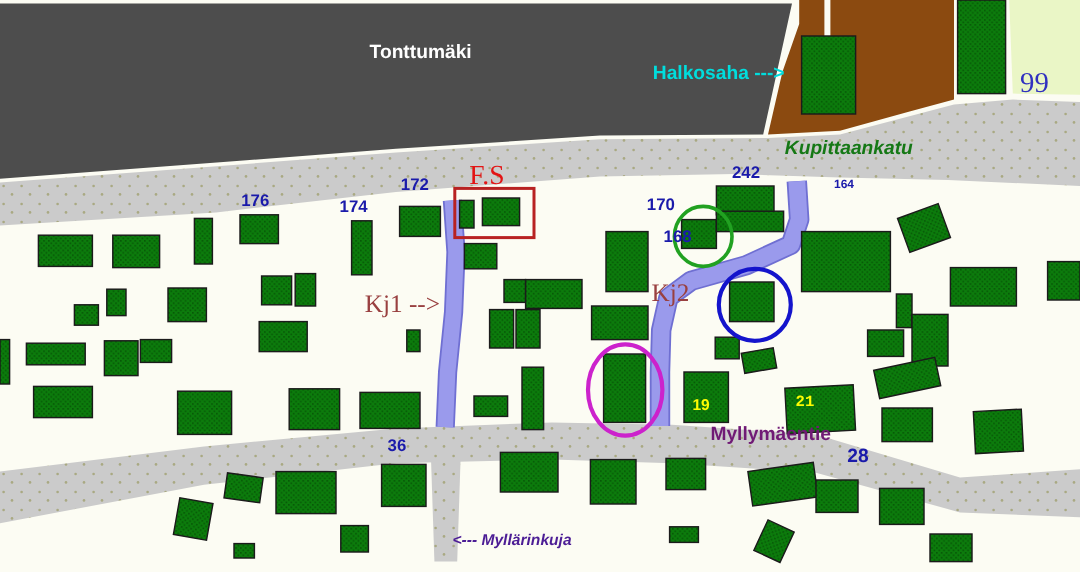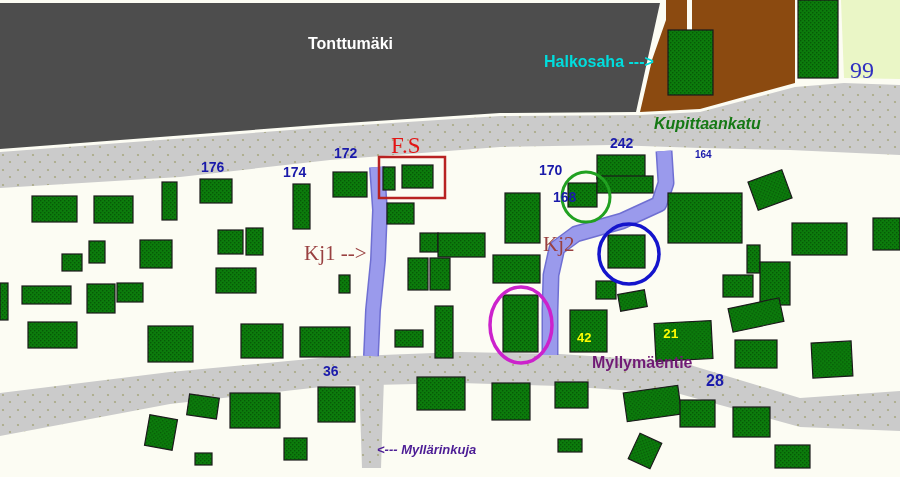--- a/index.html
+++ b/index.html
@@ -131,20 +131,20 @@
       <span class="lbl  bold" style="left: 201px; top: 160px; font-size: 14px; color: rgb(26, 26, 170);">176</span>
       <span class="lbl  bold" style="left: 283px; top: 165px; font-size: 14px; color: rgb(26, 26, 170);">174</span>
       <span class="lbl  bold" style="left: 334px; top: 146px; font-size: 14px; color: rgb(26, 26, 170);">172</span>
       <span class="lbl serif" style="left: 391px; top: 134px; font-size: 23px; color: rgb(227, 20, 20);">F.S</span>
       <span class="lbl  bold" style="left: 524px; top: 163px; font-size: 14px; color: rgb(26, 26, 170); margin-left: 15px;">170</span>
       <span class="lbl  bold" style="left: 553px; top: 160px; font-size: 14px; color: rgb(26, 26, 170); margin-top: 30px;">168</span>
       <span class="lbl  bold" style="left: 610px; top: 136px; font-size: 14px; color: rgb(26, 26, 170);">242</span>
       <span class="lbl  bold" style="left: 695px; top: 150px; font-size: 10px; color: rgb(26, 26, 170);">164</span>
       <span class="lbl serif" style="left: 304px; top: 243px; font-size: 21px; color: rgb(153, 64, 64);">Kj1 --&gt;</span>
       <span class="lbl serif" style="left: 543px; top: 234px; font-size: 21px; color: rgb(153, 64, 64);">Kj2</span>
-      <span class="lbl  bold" style="left: 577px; top: 331px; font-size: 13px; color: rgb(252, 252, 2);">42</span>
+      <span class="lbl  bold" style="left: 577px; top: 331px; font-size: 13px; color: rgb(252, 252, 2);">19</span>
       <span class="lbl  bold" style="left: 663px; top: 328px; font-size: 13px; color: rgb(252, 252, 2); font-family: Liberation Mono, monospace;">21</span>
       <span class="lbl  bold" style="left: 592px; top: 355px; font-size: 16px; color: #701a75;">Myllymäentie</span>
       <span class="lbl  bold" style="left: 666px; top: 373px; font-size: 16px; color: rgb(26, 26, 170); margin-left: 40px;">28</span>
       <span class="lbl  bold" style="left: 323px; top: 364px; font-size: 14px; color: rgb(26, 26, 170);">36</span>
       <span class="lbl  bold" style="left: 377px; top: 443px; font-size: 13px; color: #4c1d95; font-style: italic;">&lt;--- Myllärinkuja</span>
     </div>
 </div>
 
 </body></html>

